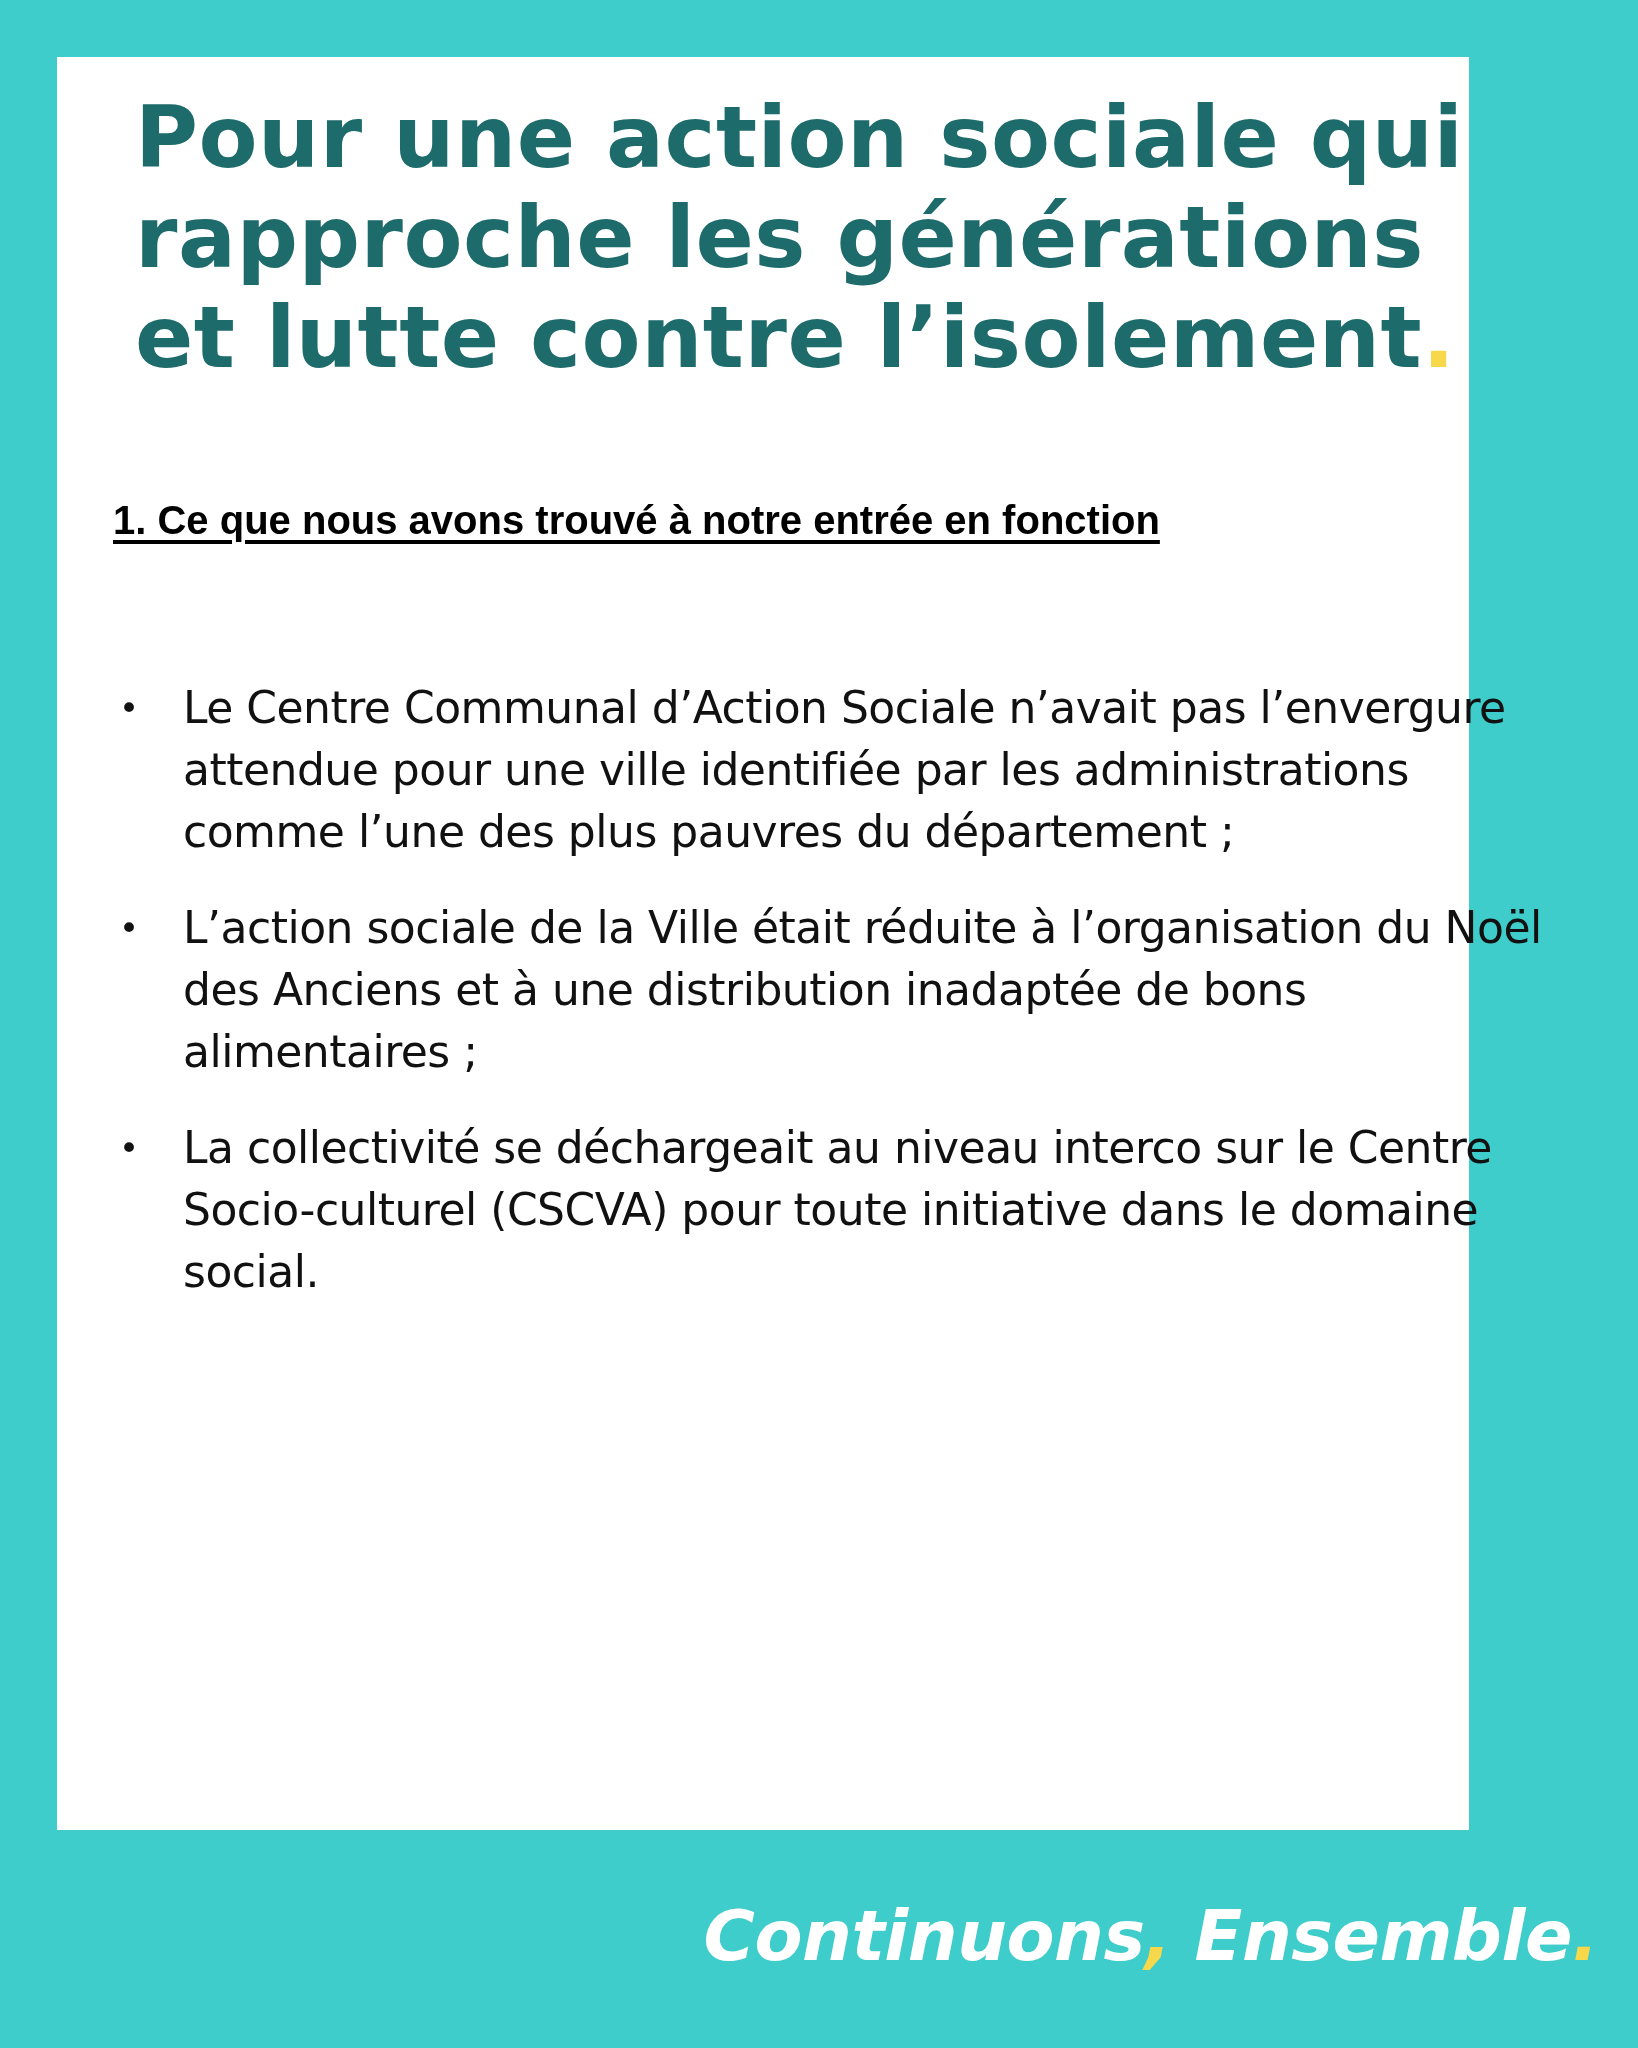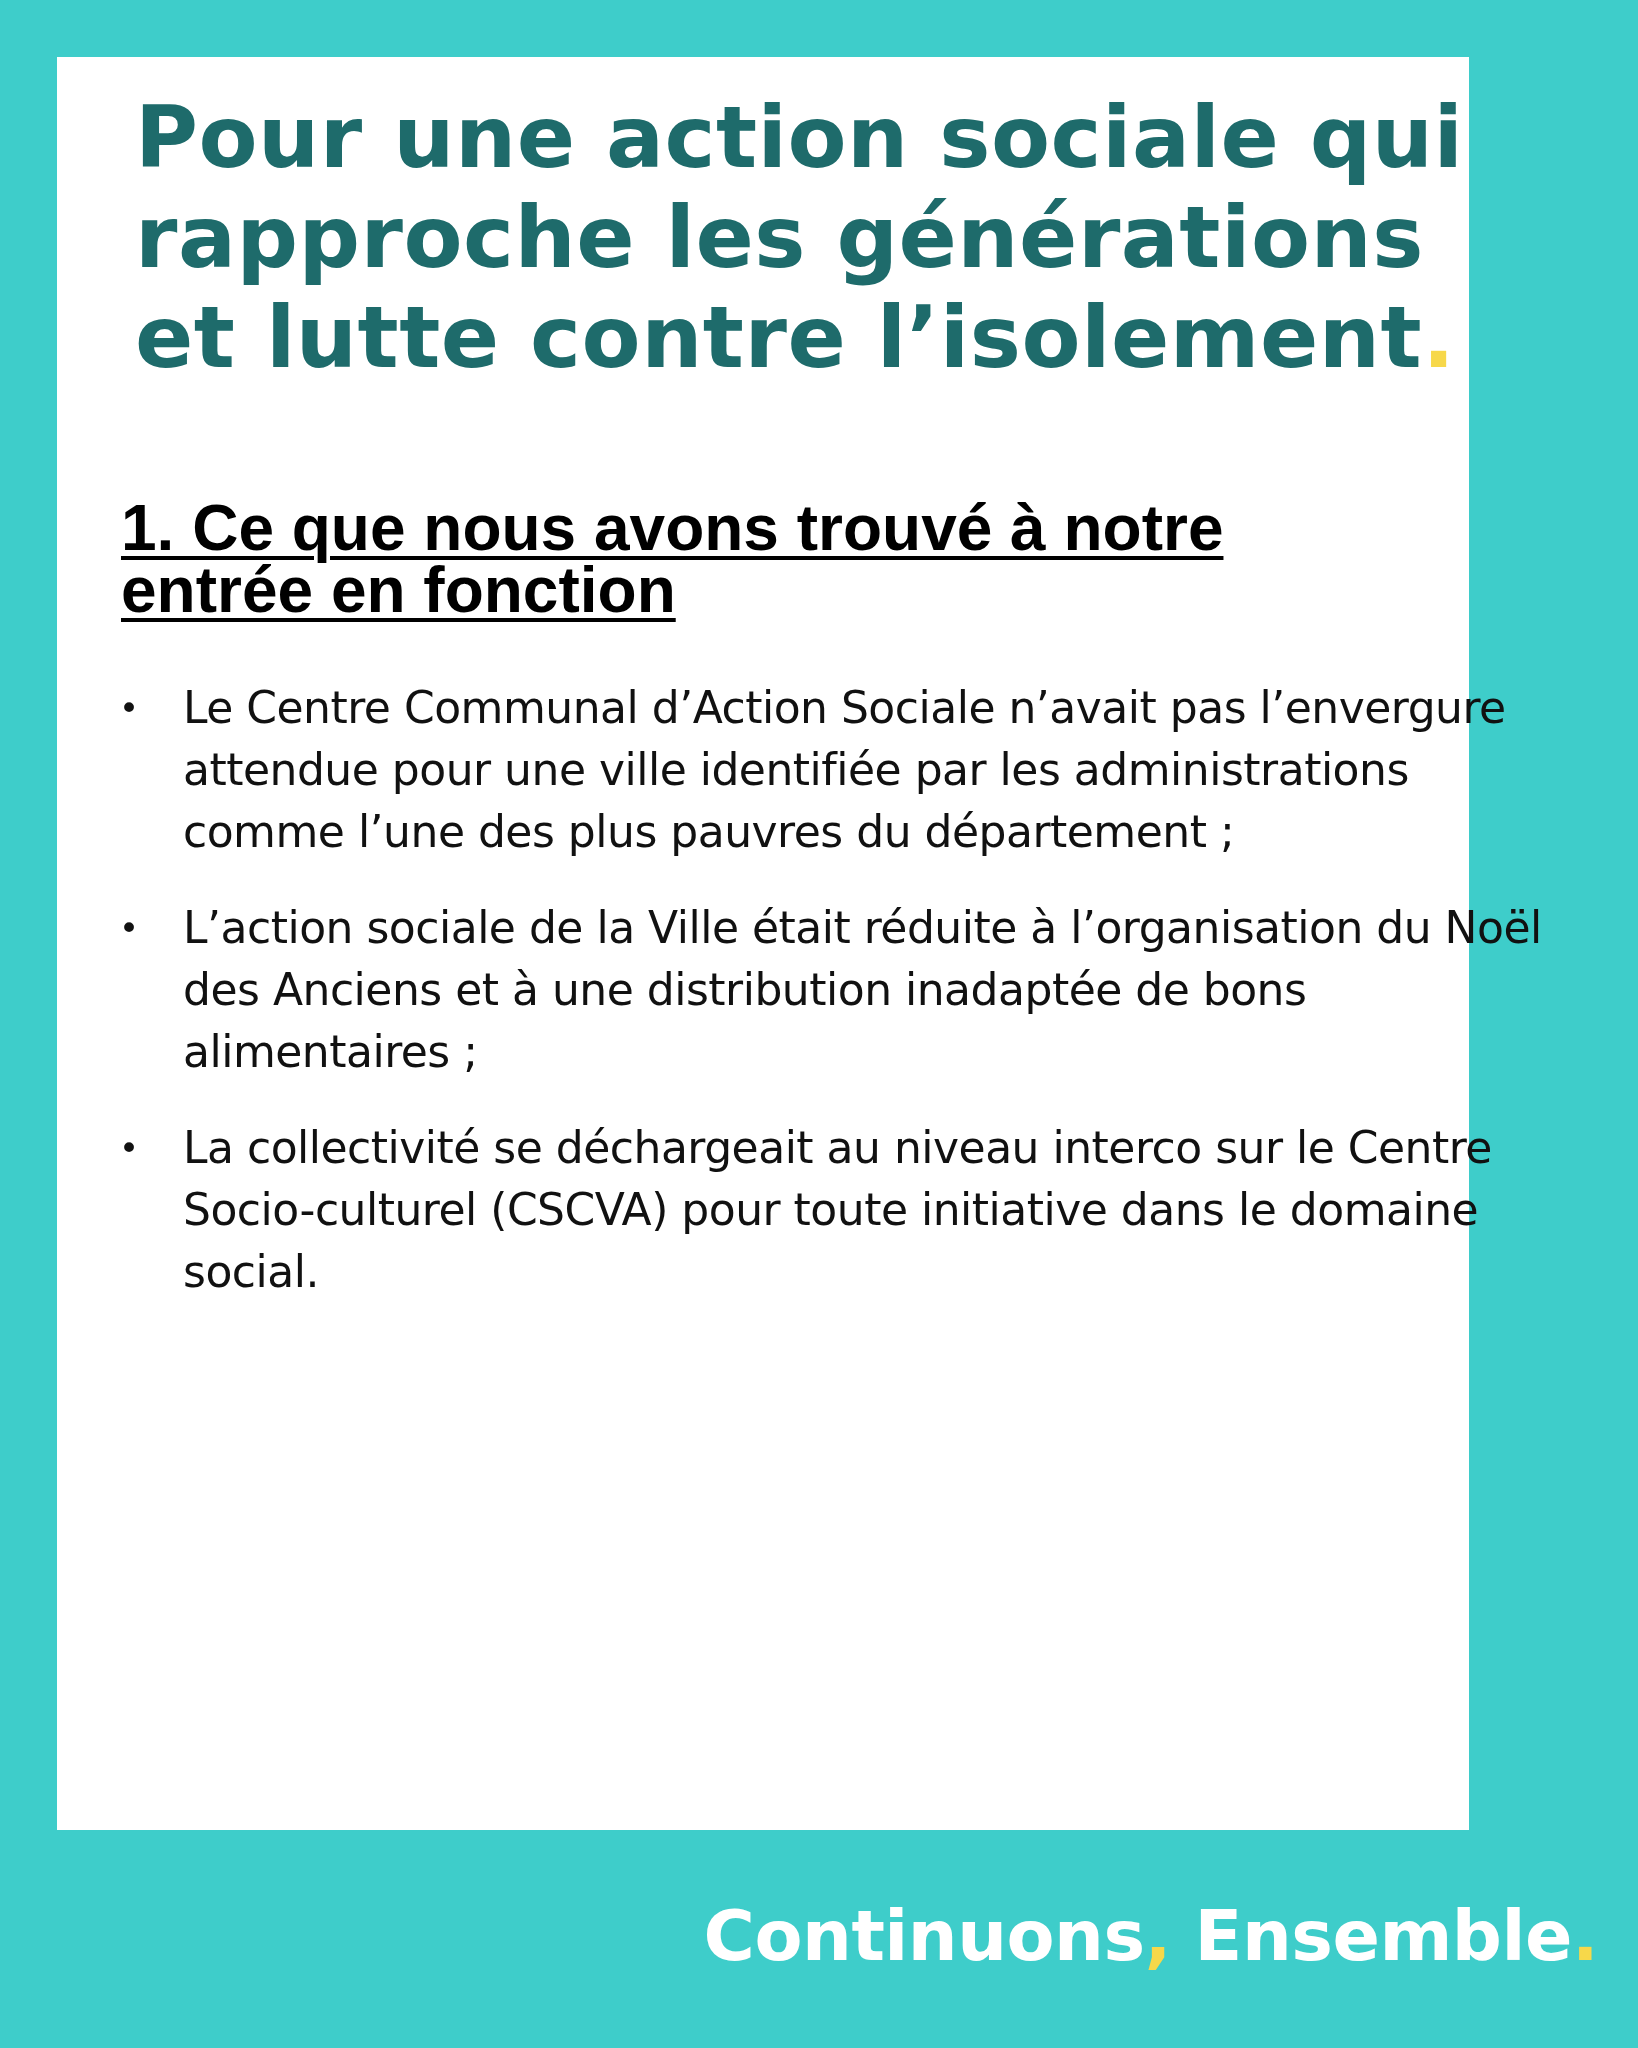--- a/index.html
+++ b/index.html
@@ -26,25 +26,25 @@
     font-weight: bold;
     font-size: 86px;
     line-height: 100px;
     letter-spacing: 0.5px;
   }
   .dot { color: #f7d84a; }
   .section-heading {
     position: absolute;
     left: 56px; top: 432px;
     width: 1300px;
-    margin: 8px;
+    margin: 0;
     color: #000;
     font-family: "Liberation Sans", sans-serif;
     font-weight: bold;
-    font-size: 64px;
+    font-size: 40px;
     line-height: 62px;
     text-decoration: underline;
     text-decoration-thickness: 4px;
     text-underline-offset: 6px;
   }
   .bullets {
     position: absolute;
     left: 56px; top: 620px;
     width: 1440px;
     margin: 0; padding: 0;
@@ -67,20 +67,21 @@
     font-size: 34px;
   }
   .footer {
     position: absolute;
     right: 40px; top: 1895px;
     font-family: "DejaVu Sans", sans-serif;
     font-weight: bold;
     font-size: 70px;
     color: #ffffff;
     letter-spacing: -0.5px;
+    font-style: italic;
   }
   .footer .comma, .footer .dot { color: #f7d84a; }
 </style>
 </head>
 <body>
 
 <div class="card">
   <h1 class="title"><span>Pour une action sociale qui rapproche les générations et lutte contre l’isolement</span><span class="dot">.</span></h1>
 
   <h2 class="section-heading">1. Ce que nous avons trouvé à notre entrée en fonction</h2>

